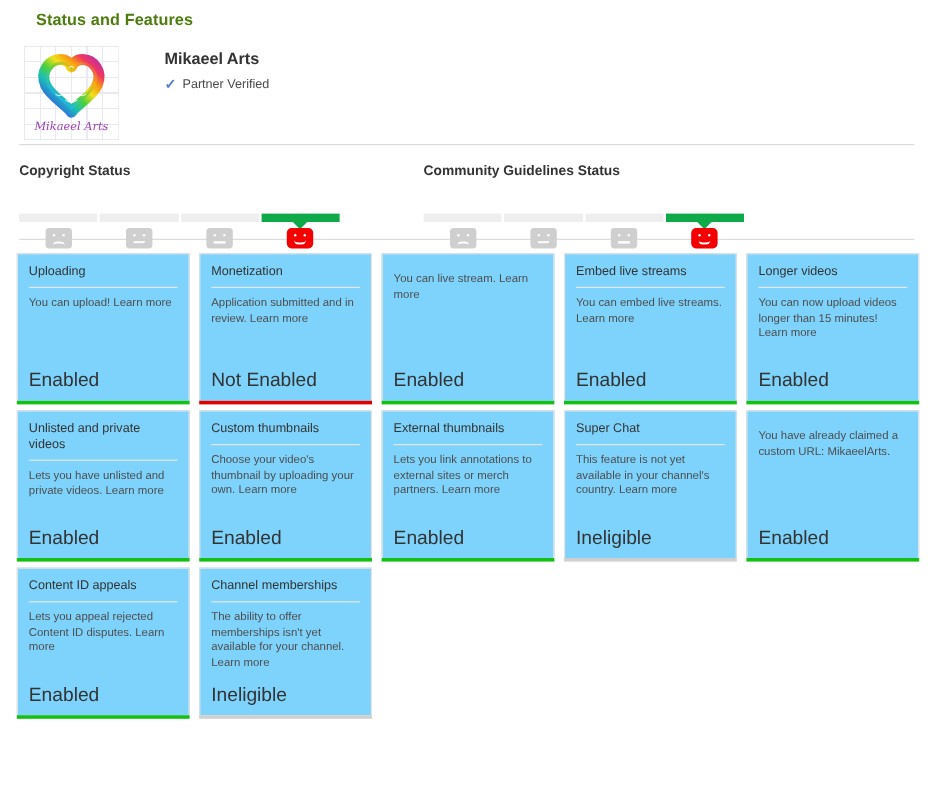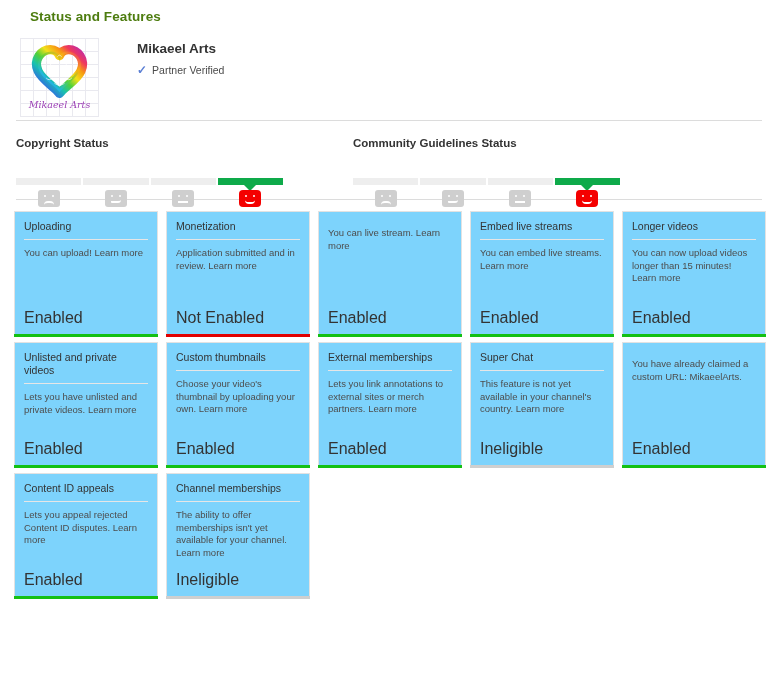--- a/index.html
+++ b/index.html
@@ -414,21 +414,21 @@
         <div class="card-status">Enabled</div>
         <div class="card-underline u-green"></div>
       </div>
       <div class="card">
         <div class="card-title">Custom thumbnails</div>
         <div class="card-body">Choose your video's thumbnail by uploading your own. <span class="card-link">Learn more</span></div>
         <div class="card-status">Enabled</div>
         <div class="card-underline u-green"></div>
       </div>
       <div class="card">
-        <div class="card-title">External memberships</div>
+        <div class="card-title">External thumbnails</div>
         <div class="card-body">Lets you link annotations to external sites or merch partners. <span class="card-link">Learn more</span></div>
         <div class="card-status">Enabled</div>
         <div class="card-underline u-green"></div>
       </div>
       <div class="card">
         <div class="card-title">Super Chat</div>
         <div class="card-body">This feature is not yet available in your channel's country. <span class="card-link">Learn more</span></div>
         <div class="card-status">Ineligible</div>
         <div class="card-underline u-gray"></div>
       </div>

